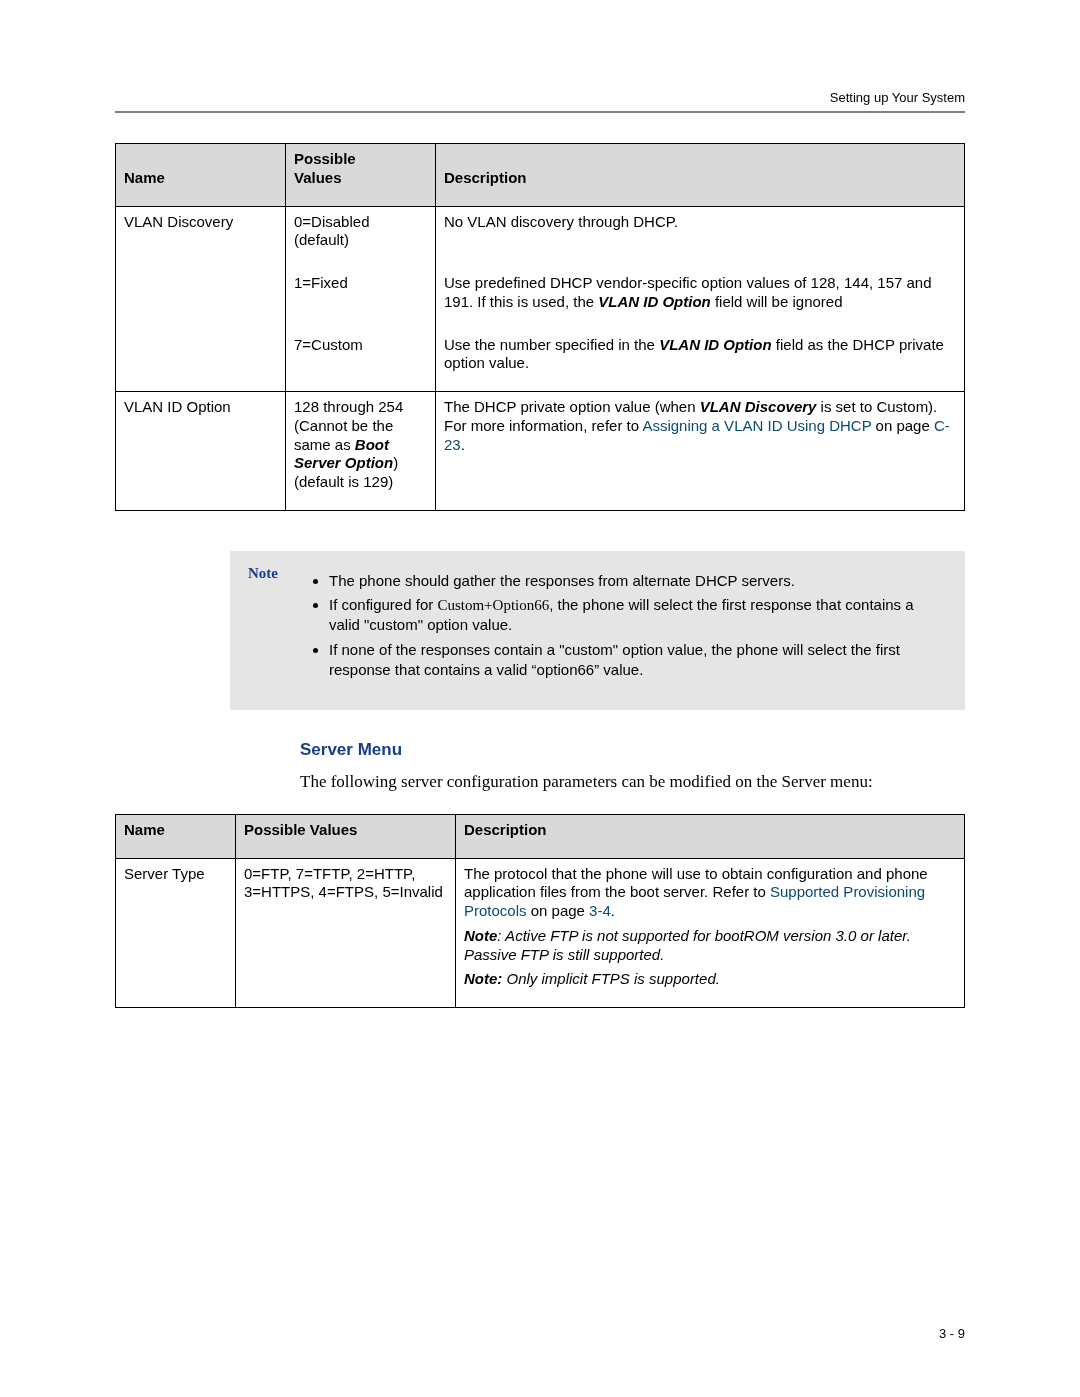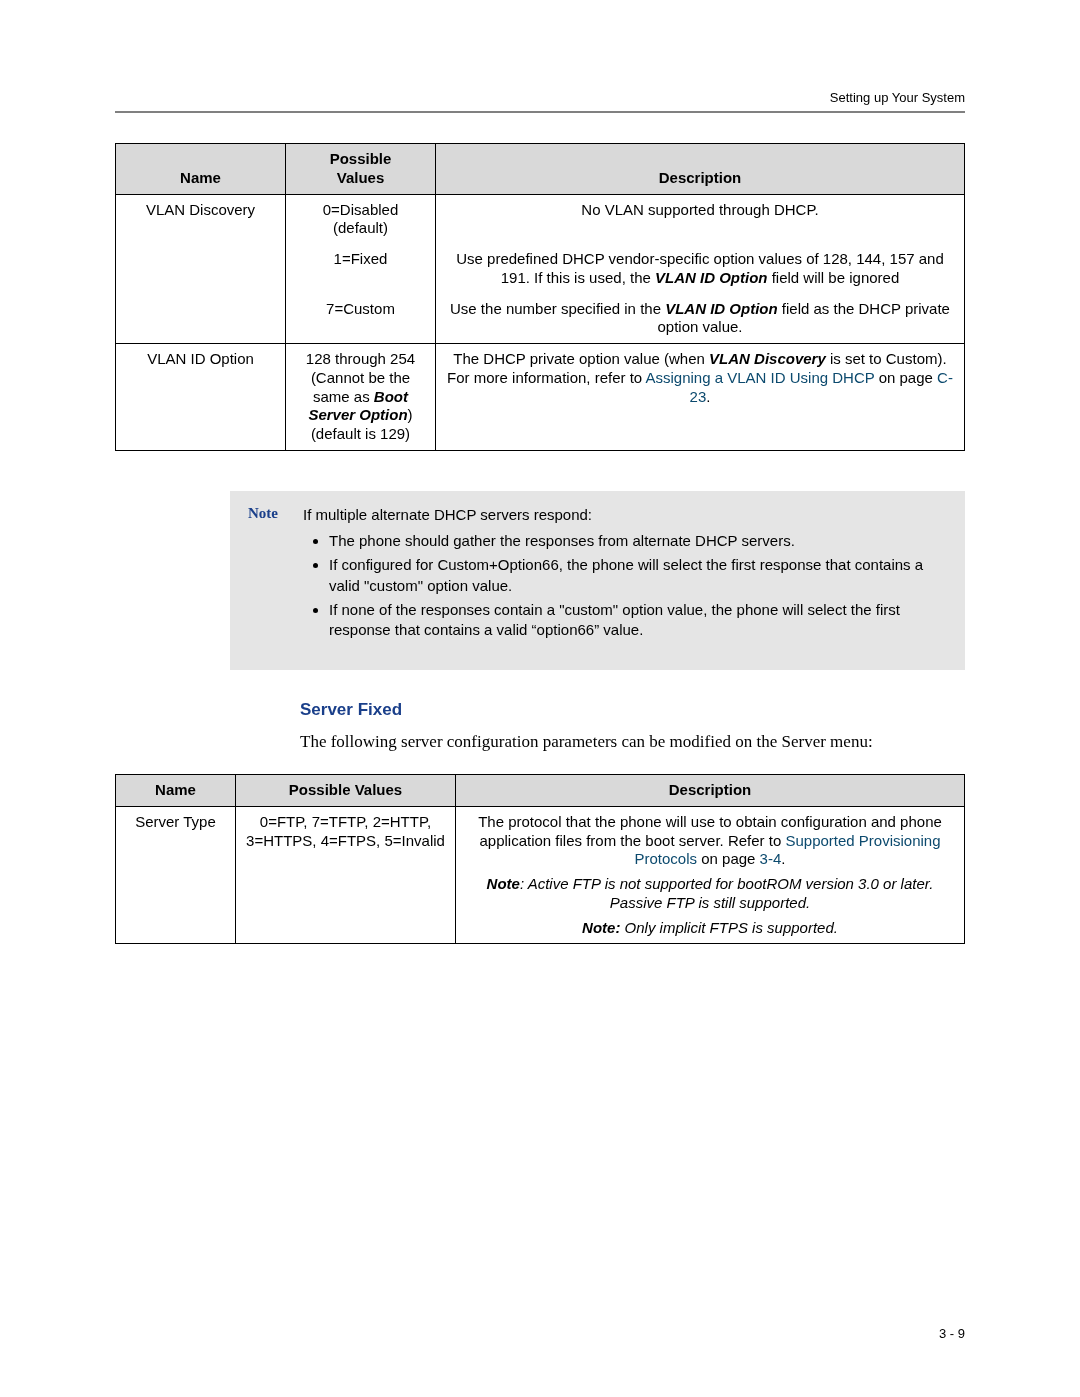--- a/index.html
+++ b/index.html
@@ -29,23 +29,23 @@
     border-top: 2px solid #808080;
     margin: 0 0 30px 0;
   }
   table.param {
     border-collapse: collapse;
     width: 100%;
     table-layout: fixed;
   }
   table.param th, table.param td {
     border: 1px solid #000;
-    text-align: center;
+    text-align: left;
     vertical-align: top;
-    padding: 6px 8px 6px 8px;
+    padding: 6px 8px 18px 8px;
     font-size: 15px;
     line-height: 1.25;
   }
   table.param th {
     background: #d9d9d9;
     font-weight: bold;
   }
   .no-top-border { border-top: none !important; }
   .no-bottom-border { border-bottom: none !important; }
   .note-block {
@@ -64,21 +64,21 @@
   .note-body {
     flex: 1;
     font-size: 15px;
     line-height: 1.35;
   }
   .note-body ul {
     margin: 6px 0 16px 0;
     padding-left: 26px;
   }
   .note-body li { margin-bottom: 4px; }
-  .mono { font-family: Liberation Sans, sans-serif; }
+  .mono { font-family: Liberation Serif, serif; }
   .section-h {
     margin-left: 185px;
     color: #1a3f8a;
     font-weight: bold;
     font-family: "Segoe UI", Arial, sans-serif;
     font-size: 17px;
     margin-bottom: 10px;
   }
   .section-intro {
     margin-left: 185px;
@@ -116,51 +116,50 @@
             <div>Possible</div>
             <div>Values</div>
           </th>
         <th style="vertical-align:bottom">Description</th>
       </tr>
     </thead>
     <tbody id="t1body">
         <tr>
           <td rowspan="3">VLAN Discovery</td>
           <td class="no-bottom-border">0=Disabled (default)</td>
-          <td class="no-bottom-border">No VLAN supported through DHCP.</td>
+          <td class="no-bottom-border">No VLAN discovery through DHCP.</td>
         </tr>
         <tr>
           <td class="no-top-border no-bottom-border">1=Fixed</td>
           <td class="no-top-border no-bottom-border">Use predefined DHCP vendor-specific option values of 128, 144, 157 and 191. If this is used, the <span style="font-weight: bold; font-style: italic;">VLAN ID Option</span> field will be ignored</td>
         </tr>
         <tr>
           <td class="no-top-border">7=Custom</td>
           <td class="no-top-border">Use the number specified in the <span style="font-weight: bold; font-style: italic;">VLAN ID Option</span> field as the DHCP private option value.</td>
         </tr>
         <tr>
           <td rowspan="1">VLAN ID Option</td>
           <td>128 through 254 (Cannot be the same as <span style="font-weight: bold; font-style: italic;">Boot Server Option</span>)<br>(default is 129)</td>
           <td>The DHCP private option value (when <span style="font-weight: bold; font-style: italic;">VLAN Discovery</span> is set to Custom).<br>For more information, refer to <a class="link" href="#">Assigning a VLAN ID Using DHCP</a> on page <a class="link" href="#">C-23</a>.</td>
         </tr>
       </tbody>
   </table>
 
   <div class="note-block">
     <div class="note-label">Note</div>
     <div class="note-body">
-      <div>If multiple alternate DHCP servers respond:</div>
       <ul id="note-list">
           <li>The phone should gather the responses from alternate DHCP servers.</li>
           <li>If configured for <span class="mono">Custom+Option66</span>, the phone will select the first response that contains a valid "custom" option value.</li>
           <li>If none of the responses contain a "custom" option value, the phone will select the first response that contains a valid “option66” value.</li>
         </ul>
     </div>
   </div>
 
-  <div class="section-h">Server Fixed</div>
+  <div class="section-h">Server Menu</div>
   <div class="section-intro">The following server configuration parameters can be modified on the Server menu:</div>
 
   <table class="param">
     <colgroup>
       <col style="width:120px">
       <col style="width:220px">
       <col>
     </colgroup>
     <thead>
       <tr>

